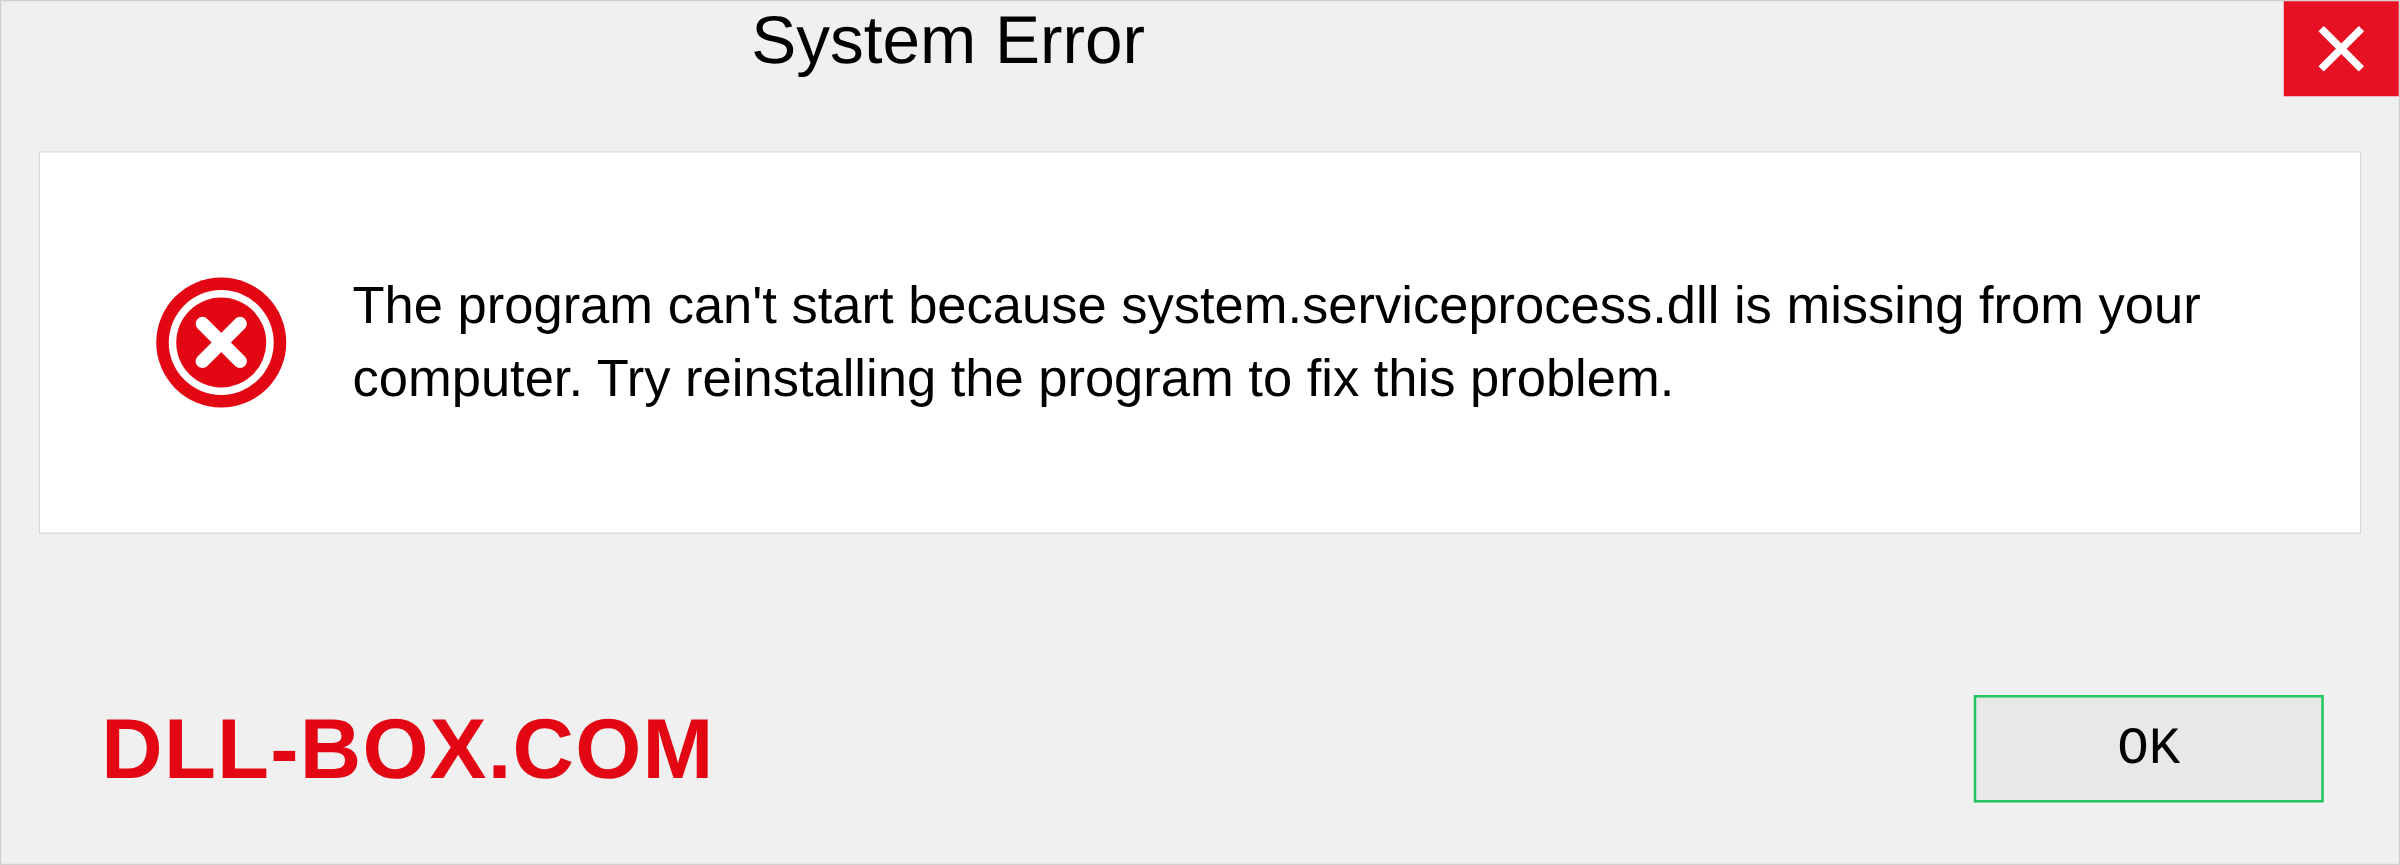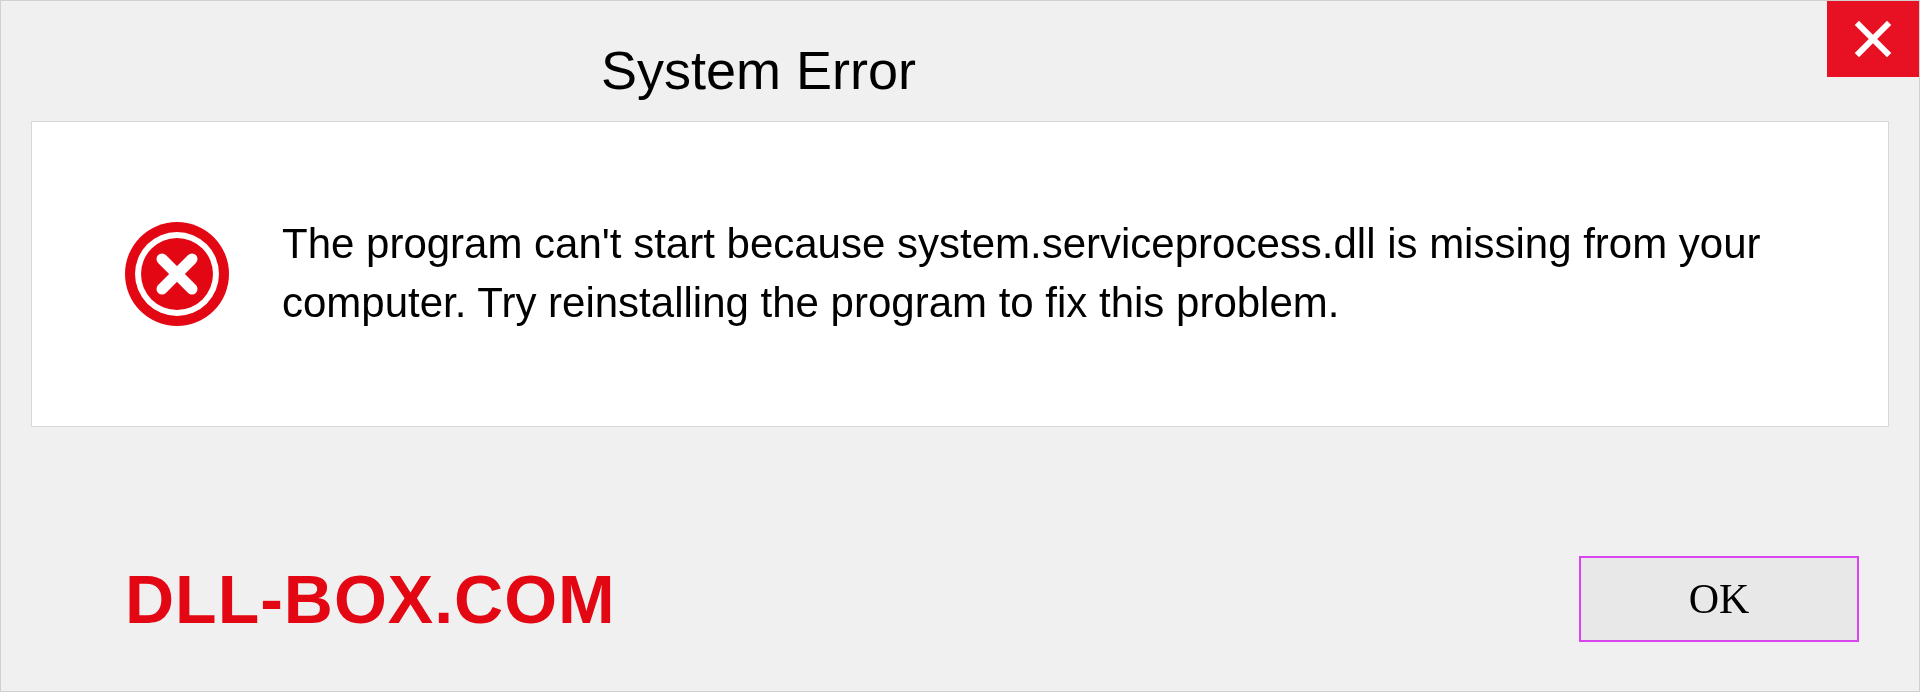--- a/index.html
+++ b/index.html
@@ -17,21 +17,21 @@
     .dialog {
       width: 1920px;
       height: 692px;
       background: #f0f0f0;
       position: relative;
       border: 1px solid #d0d0d0;
     }
     .titlebar {
       height: 100px;
       display: flex;
-      align-items: flex-end;
+      align-items: flex-start;
       position: relative;
     }
     .title {
       font-size: 54px;
       font-weight: 400;
       color: #000;
       margin-left: 600px;
     }
     .close-button {
       position: absolute;
@@ -73,38 +73,37 @@
     .footer {
       position: absolute;
       bottom: 0;
       left: 0;
       right: 0;
       height: 180px;
       display: flex;
       align-items: center;
       justify-content: space-between;
       padding: 0 60px 4px 80px;
-      margin-left: 44px;
     }
     .brand {
       font-size: 68px;
       font-weight: 800;
       color: #e30613;
       letter-spacing: 1px;
       font-family: Arial, sans-serif;
     }
     .ok-button {
       width: 280px;
       height: 86px;
       background: #e8e8e8;
-      border: 2px solid #d946ef;
+      border: 2px solid #22c55e;
       font-size: 42px;
       color: #000;
       cursor: pointer;
-      font-family: Liberation Serif, serif;
+      font-family: Liberation Mono, monospace;
     }
   </style>
 </head>
 <body>
 
 <div class="dialog">
   <div class="titlebar">
     <div class="title">System Error</div>
     <div class="close-button">
       <svg viewBox="0 0 40 40">

